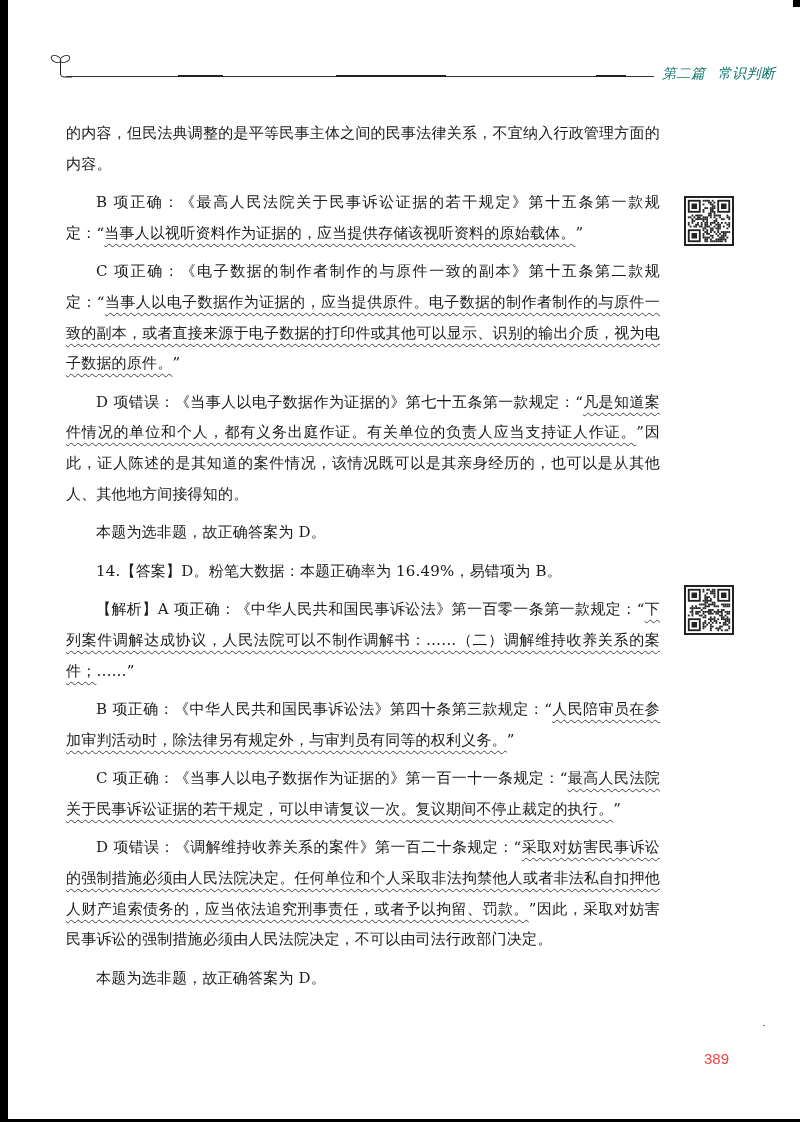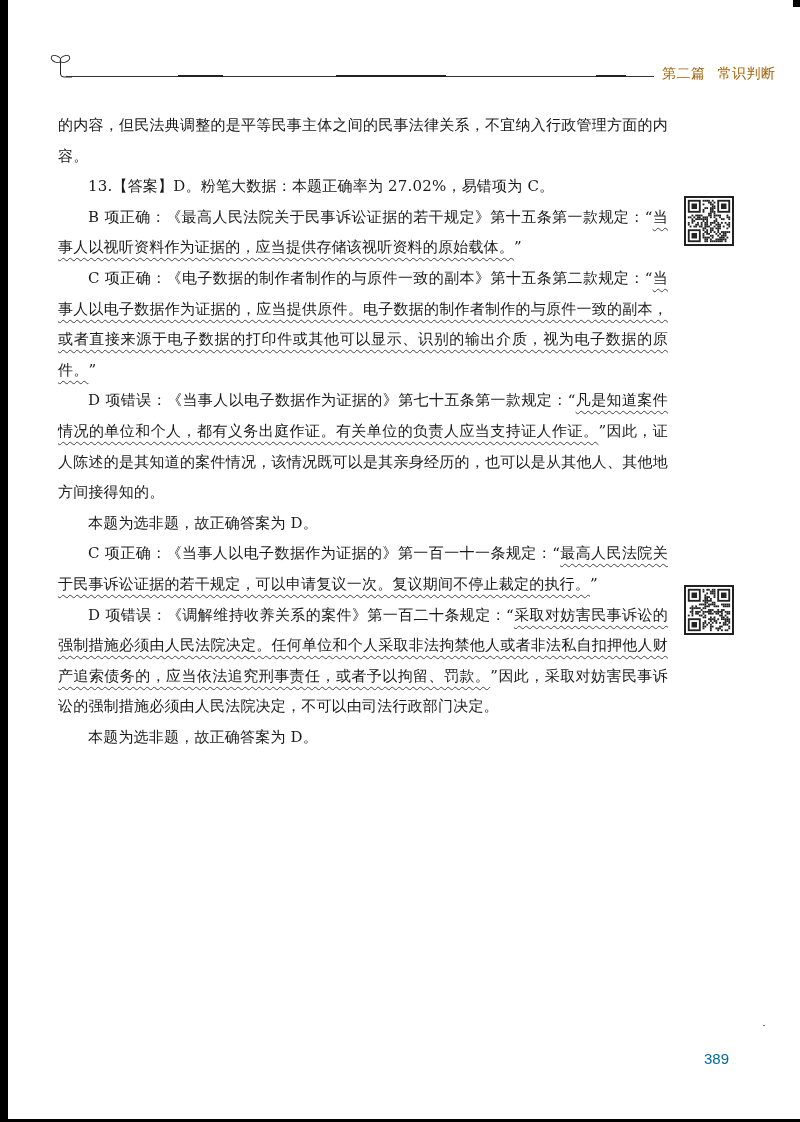--- a/index.html
+++ b/index.html
@@ -13,44 +13,44 @@
   .bottom-bar { position: absolute; left: 0; bottom: 0; width: 800px; height: 3px; background: #000; }
   .corner-dot { position: absolute; left: 793px; top: 0; width: 7px; height: 7px; background: #000; }
 
   .header { position: absolute; left: 50px; top: 52px; width: 720px; height: 30px; }
   .sprout { position: absolute; left: 0; top: 0; width: 22px; height: 26px; }
   .header-line { position: absolute; left: 16px; top: 24px; width: 588px; height: 1px; background: #333; }
   .header-line .thick { position: absolute; top: -1px; height: 2px; background: #222; }
   .header-title {
     position: absolute; left: 612px; top: 13px;
     font-family: "DejaVu Sans", "Liberation Sans", sans-serif;
-    font-size: 14px; color: #a16207; white-space: nowrap; letter-spacing: 0.5px;
+    font-size: 14px; color: #0f766e; white-space: nowrap; letter-spacing: 0.5px; font-style: italic;
   }
   .header-title span + span { margin-left: 12px; }
 
   .content { position: absolute; left: 58px; top: 110px; width: 610px; }
   .p {
-    font-size: 15px; line-height: 30.6px; margin: 0;
+    font-size: 15px; line-height: 30.6px; margin: 8px;
     text-align: justify; letter-spacing: 0.2px;
   }
   .indent { text-indent: 30px; }
   .u {
     text-decoration: underline wavy #444;
     text-decoration-thickness: 1px;
     text-underline-offset: 5px;
   }
 
   .qr { position: absolute; width: 50px; height: 50px; border: 2px solid #222; background: #fff; box-sizing: border-box; }
   .qr1 { left: 684px; top: 196px; }
   .qr2 { left: 684px; top: 585px; }
 
   .page-number {
     position: absolute; left: 704px; top: 1050px;
     font-family: "Liberation Sans", "DejaVu Sans", sans-serif;
-    font-size: 15px; color: #0369a1;
+    font-size: 15px; color: #ef4444;
   }
   .speck { position: absolute; left: 763px; top: 1025px; width: 2px; height: 1px; background: #777; }
 </style>
 </head>
 <body>
 
 <div class="left-bar"></div>
 <div class="corner-dot"></div>
 <div class="bottom-bar"></div>
 
@@ -65,25 +65,27 @@
     <div class="thick" style="left:270px;width:110px;"></div>
     <div class="thick" style="left:530px;width:30px;"></div>
   </div>
   <div class="header-title">
     <span>第二篇</span><span>常识判断</span>
   </div>
 </div>
 
 <div class="content" id="content">
     <p class="p"><span>的内容，但民法典调整的是平等民事主体之间的民事法律关系，不宜纳入行政管理方面的内容。</span></p>
-    <p class="p indent"><span>13.【答案】D。粉笔大数据：本题正确率为 27.02%，易错项为 C。</span></p>
     <p class="p indent"><span>B 项正确：《最高人民法院关于民事诉讼证据的若干规定》第十五条第一款规定：“</span><span class="u">当事人以视听资料作为证据的，应当提供存储该视听资料的原始载体。</span><span>”</span></p>
     <p class="p indent"><span>C 项正确：《电子数据的制作者制作的与原件一致的副本》第十五条第二款规定：“</span><span class="u">当事人以电子数据作为证据的，应当提供原件。电子数据的制作者制作的与原件一致的副本，或者直接来源于电子数据的打印件或其他可以显示、识别的输出介质，视为电子数据的原件。</span><span>”</span></p>
     <p class="p indent"><span>D 项错误：《当事人以电子数据作为证据的》第七十五条第一款规定：“</span><span class="u">凡是知道案件情况的单位和个人，都有义务出庭作证。有关单位的负责人应当支持证人作证。</span><span>”因此，证人陈述的是其知道的案件情况，该情况既可以是其亲身经历的，也可以是从其他人、其他地方间接得知的。</span></p>
     <p class="p indent"><span>本题为选非题，故正确答案为 D。</span></p>
+    <p class="p indent"><span>14.【答案】D。粉笔大数据：本题正确率为 16.49%，易错项为 B。</span></p>
+    <p class="p indent"><span>【解析】A 项正确：《中华人民共和国民事诉讼法》第一百零一条第一款规定：“</span><span class="u">下列案件调解达成协议，人民法院可以不制作调解书：……（二）调解维持收养关系的案件；</span><span>……”</span></p>
+    <p class="p indent"><span>B 项正确：《中华人民共和国民事诉讼法》第四十条第三款规定：“</span><span class="u">人民陪审员在参加审判活动时，除法律另有规定外，与审判员有同等的权利义务。</span><span>”</span></p>
     <p class="p indent"><span>C 项正确：《当事人以电子数据作为证据的》第一百一十一条规定：“</span><span class="u">最高人民法院关于民事诉讼证据的若干规定，可以申请复议一次。复议期间不停止裁定的执行。</span><span>”</span></p>
     <p class="p indent"><span>D 项错误：《调解维持收养关系的案件》第一百二十条规定：“</span><span class="u">采取对妨害民事诉讼的强制措施必须由人民法院决定。任何单位和个人采取非法拘禁他人或者非法私自扣押他人财产追索债务的，应当依法追究刑事责任，或者予以拘留、罚款。</span><span>”因此，采取对妨害民事诉讼的强制措施必须由人民法院决定，不可以由司法行政部门决定。</span></p>
     <p class="p indent"><span>本题为选非题，故正确答案为 D。</span></p>
   </div>
 
 <svg class="qr qr1" viewBox="0 0 25 25" id="qr1">
     <rect x="9" y="1" width="1" height="1" fill="#222"></rect>
     <rect x="10" y="1" width="1" height="1" fill="#222"></rect>
     <rect x="11" y="1" width="1" height="1" fill="#222"></rect>
     <rect x="12" y="1" width="1" height="1" fill="#222"></rect>

